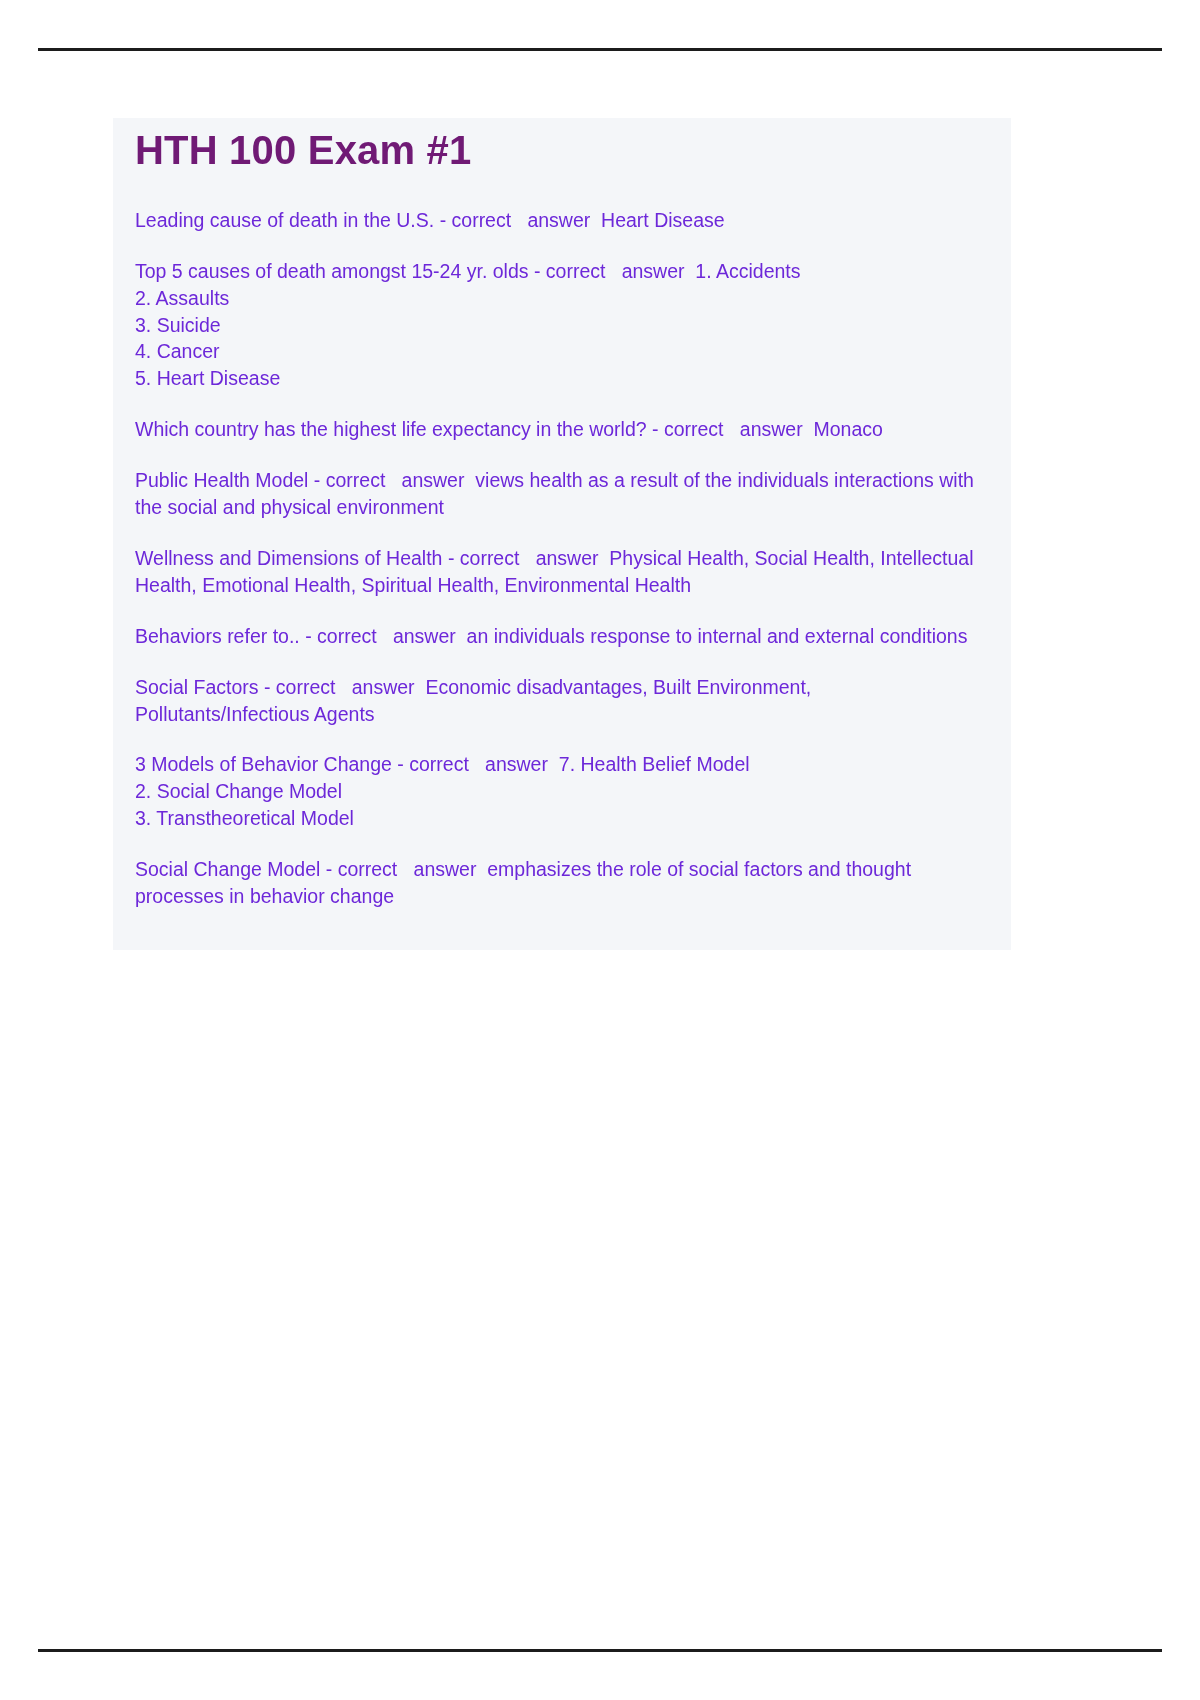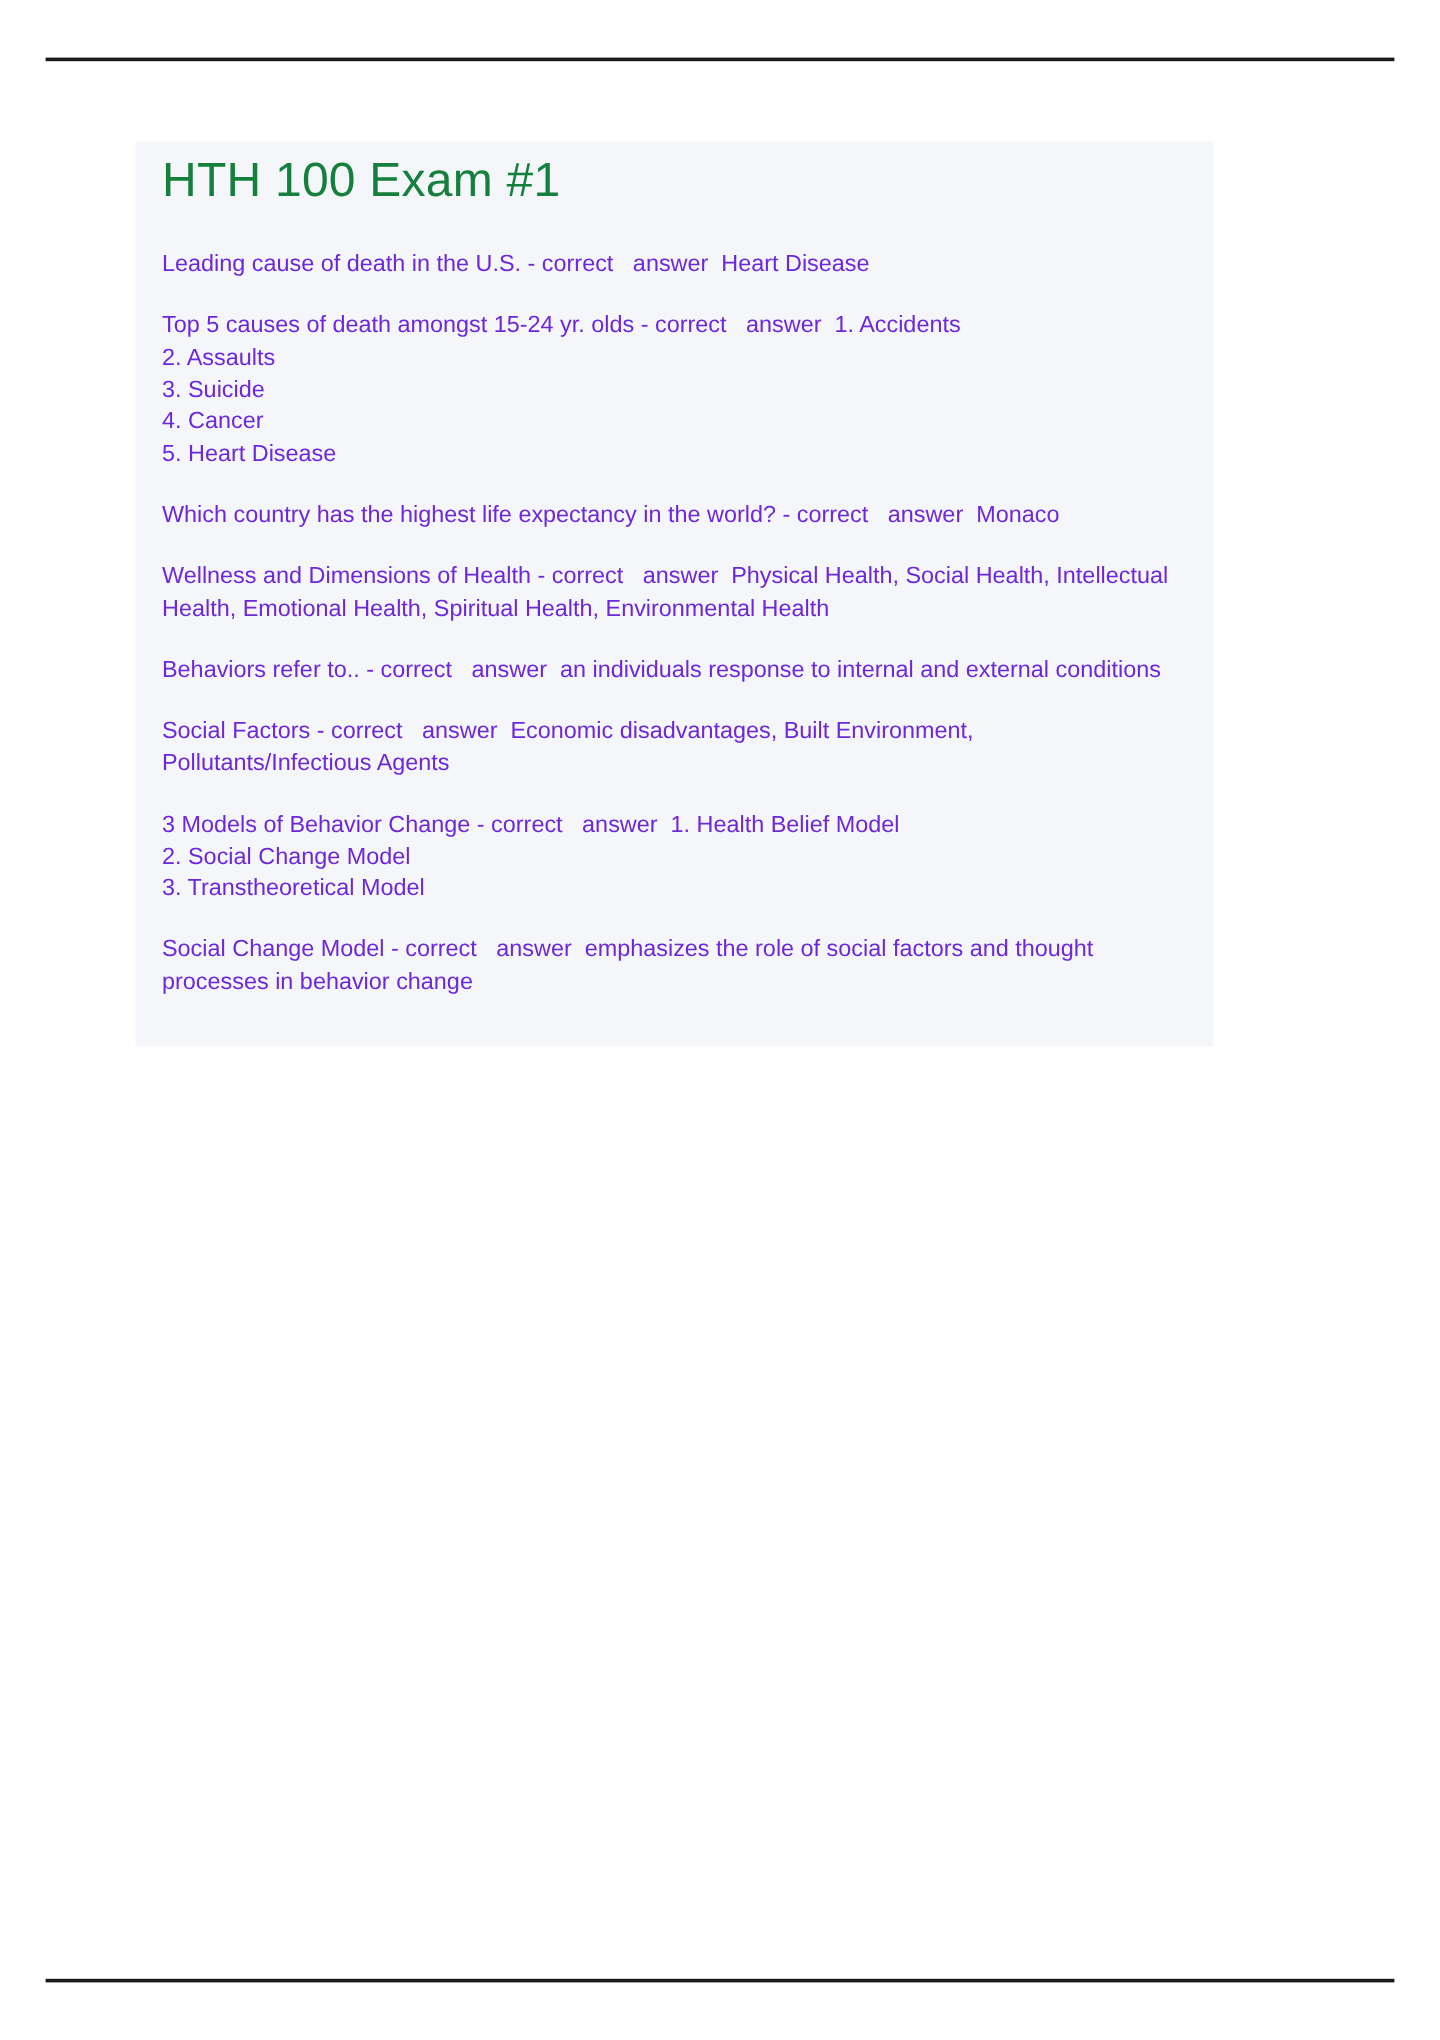--- a/index.html
+++ b/index.html
@@ -38,22 +38,22 @@
 
   .title-band {
     background: #f4f6f9;
     padding: 10px 22px 16px 22px;
     box-sizing: border-box;
   }
   .doc-title {
     margin: 0;
     font-size: 40px;
     line-height: 1.12;
-    font-weight: normal;
-    color: #15803d;
+    font-weight: bold;
+    color: #701a75;
     letter-spacing: 0.2px;
   }
 
   .body-band {
     background: #f4f6f9;
     padding: 18px 22px 36px 22px;
     box-sizing: border-box;
   }
 
   .qa {
@@ -79,24 +79,25 @@
     </div>
 
     <div class="body-band">
       <p class="qa">Leading cause of death in the U.S. - correct   answer  Heart Disease</p>
       <p class="qa">Top 5 causes of death amongst 15-24 yr. olds - correct   answer  1. Accidents
 2. Assaults
 3. Suicide
 4. Cancer
 5. Heart Disease</p>
       <p class="qa">Which country has the highest life expectancy in the world? - correct   answer  Monaco</p>
+      <p class="qa">Public Health Model - correct   answer  views health as a result of the individuals interactions with the social and physical environment</p>
       <p class="qa">Wellness and Dimensions of Health - correct   answer  Physical Health, Social Health, Intellectual Health, Emotional Health, Spiritual Health, Environmental Health</p>
       <p class="qa">Behaviors refer to.. - correct   answer  an individuals response to internal and external conditions</p>
       <p class="qa">Social Factors - correct   answer  Economic disadvantages, Built Environment, Pollutants/Infectious Agents</p>
-      <p class="qa">3 Models of Behavior Change - correct   answer  1. Health Belief Model
+      <p class="qa">3 Models of Behavior Change - correct   answer  7. Health Belief Model
 2. Social Change Model
 3. Transtheoretical Model</p>
       <p class="qa">Social Change Model - correct   answer  emphasizes the role of social factors and thought processes in behavior change</p>
     </div>
 
   </div>
 
   <div class="rule bottom"></div>
 
 </div>

